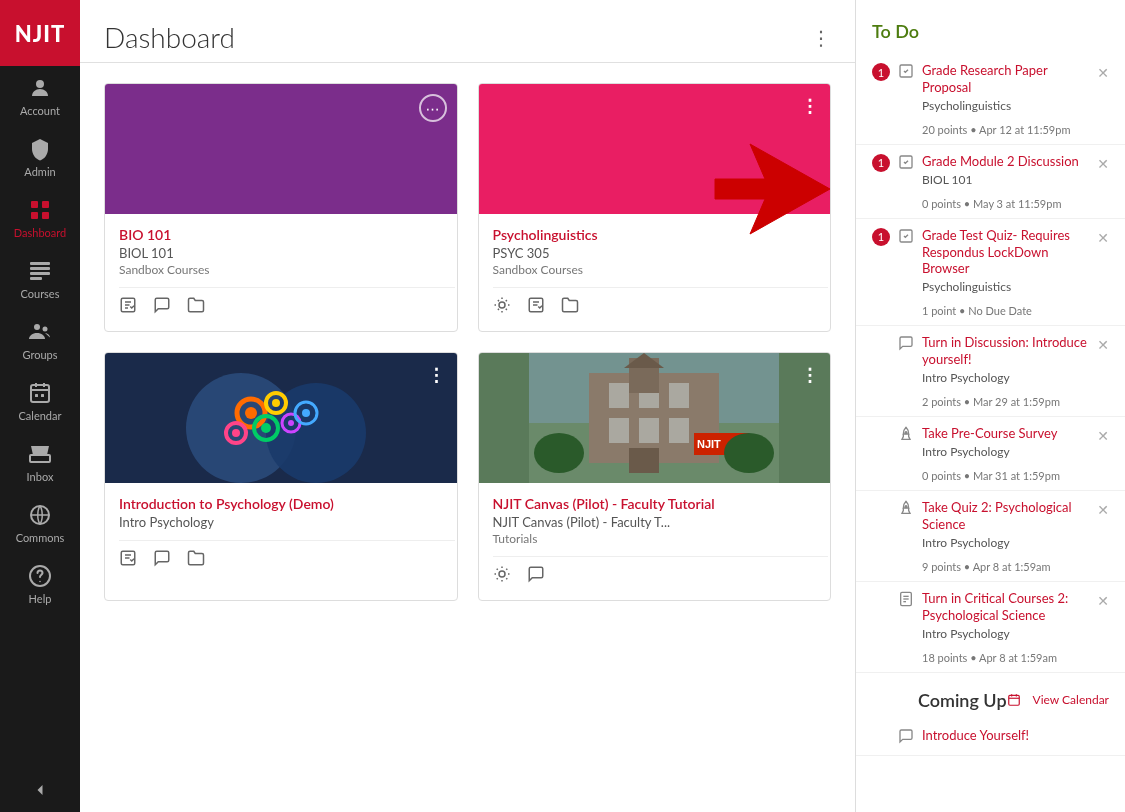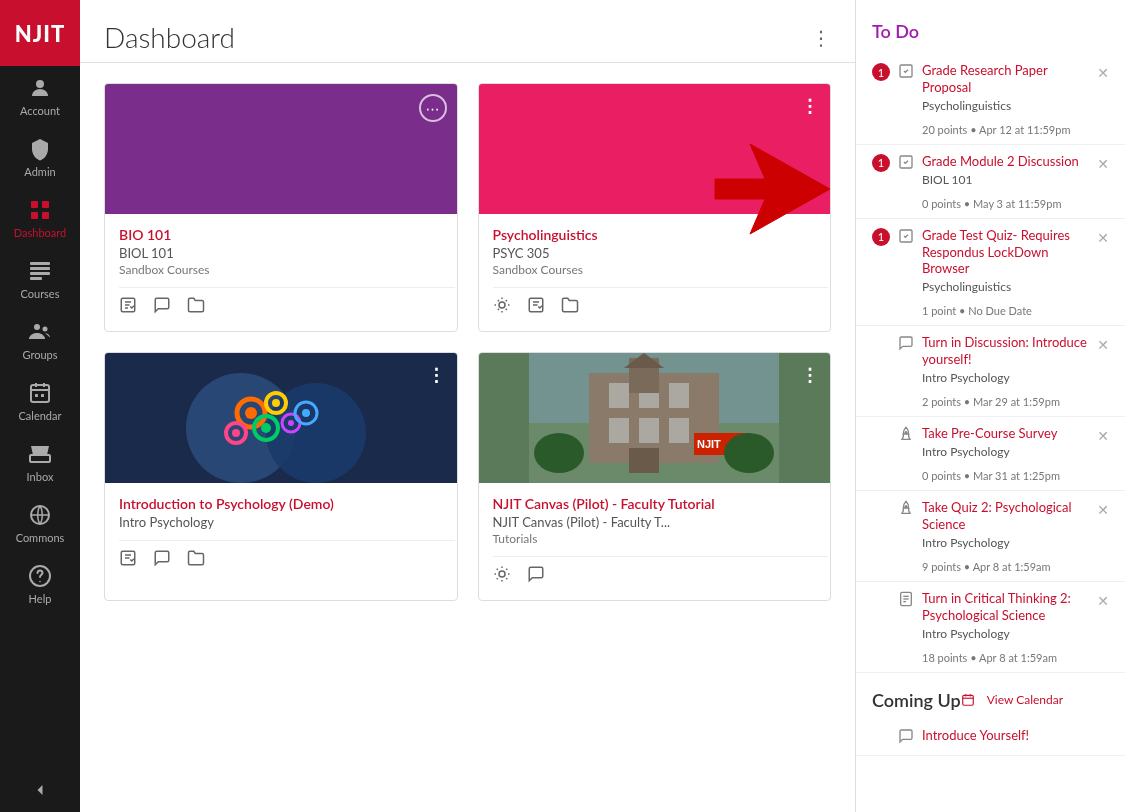--- a/index.html
+++ b/index.html
@@ -177,21 +177,21 @@
       background: #fff;
       border-left: 1px solid #ddd;
       height: 812px;
       overflow-y: auto;
       flex-shrink: 0;
       padding: 0;
     }
     .todo-header {
       font-size: 18px;
       font-weight: 600;
-      color: #a21caf;
+      color: #4d7c0f;
       padding: 20px 16px 12px 16px;
     }
     .todo-item {
       display: flex;
       align-items: flex-start;
       padding: 8px 16px;
       gap: 8px;
       border-bottom: 1px solid #f0f0f0;
       position: relative;
     }
@@ -234,21 +234,21 @@
     .todo-close {
       color: #aaa;
       cursor: pointer;
       font-size: 14px;
       flex-shrink: 0;
       margin-top: 2px;
     }
     .coming-up-header {
       display: flex;
       align-items: center;
-      justify-content: flex-start;
+      justify-content: flex-end;
       padding: 16px 16px 8px 16px;
     }
     .coming-up-title {
       font-size: 18px;
       font-weight: 600;
       color: #333;
     }
     .view-calendar-link {
       font-size: 12px;
       color: #c8102e;
@@ -623,21 +623,21 @@
     <div class="todo-icon">
       <svg width="16" height="16" viewBox="0 0 24 24" fill="none" stroke="#888" stroke-width="2">
           <path d="M12 2s4 4 4 10H8C8 6 12 2 12 2z"></path>
           <path d="M8 12v4l-2 4h12l-2-4v-4"></path>
           <circle cx="12" cy="10" r="1.5" fill="#888"></circle>
         </svg>
     </div>
     <div class="todo-content">
       <div class="todo-title">Take Pre-Course Survey</div>
       <div class="todo-course">Intro Psychology</div>
-      <div class="todo-meta">0 points • Mar 31 at 1:25pm</div>
+      <div class="todo-meta">0 points • Mar 31 at 1:59pm</div>
     </div>
     <div class="todo-close">✕</div>
   </div>
 
   <div class="todo-item">
     <div style="width:18px;flex-shrink:0;"></div>
     <div class="todo-icon">
       <svg width="16" height="16" viewBox="0 0 24 24" fill="none" stroke="#888" stroke-width="2">
           <path d="M12 2s4 4 4 10H8C8 6 12 2 12 2z"></path>
           <path d="M8 12v4l-2 4h12l-2-4v-4"></path>
@@ -656,21 +656,21 @@
     <div style="width:18px;flex-shrink:0;"></div>
     <div class="todo-icon">
       <svg width="16" height="16" viewBox="0 0 24 24" fill="none" stroke="#888" stroke-width="2">
           <rect x="4" y="2" width="16" height="20" rx="2"></rect>
           <line x1="8" y1="8" x2="16" y2="8"></line>
           <line x1="8" y1="12" x2="16" y2="12"></line>
           <line x1="8" y1="16" x2="12" y2="16"></line>
         </svg>
     </div>
     <div class="todo-content">
-      <div class="todo-title">Turn in Critical Thinking 2: Psychological Science</div>
+      <div class="todo-title">Turn in Critical Courses 2: Psychological Science</div>
       <div class="todo-course">Intro Psychology</div>
       <div class="todo-meta">18 points • Apr 8 at 1:59am</div>
     </div>
     <div class="todo-close">✕</div>
   </div>
 
   <div class="coming-up-header">
     <div class="coming-up-title">Coming Up</div>
     <div class="view-calendar-link">
       <svg width="14" height="14" viewBox="0 0 24 24" fill="none" stroke="#c8102e" stroke-width="2">

